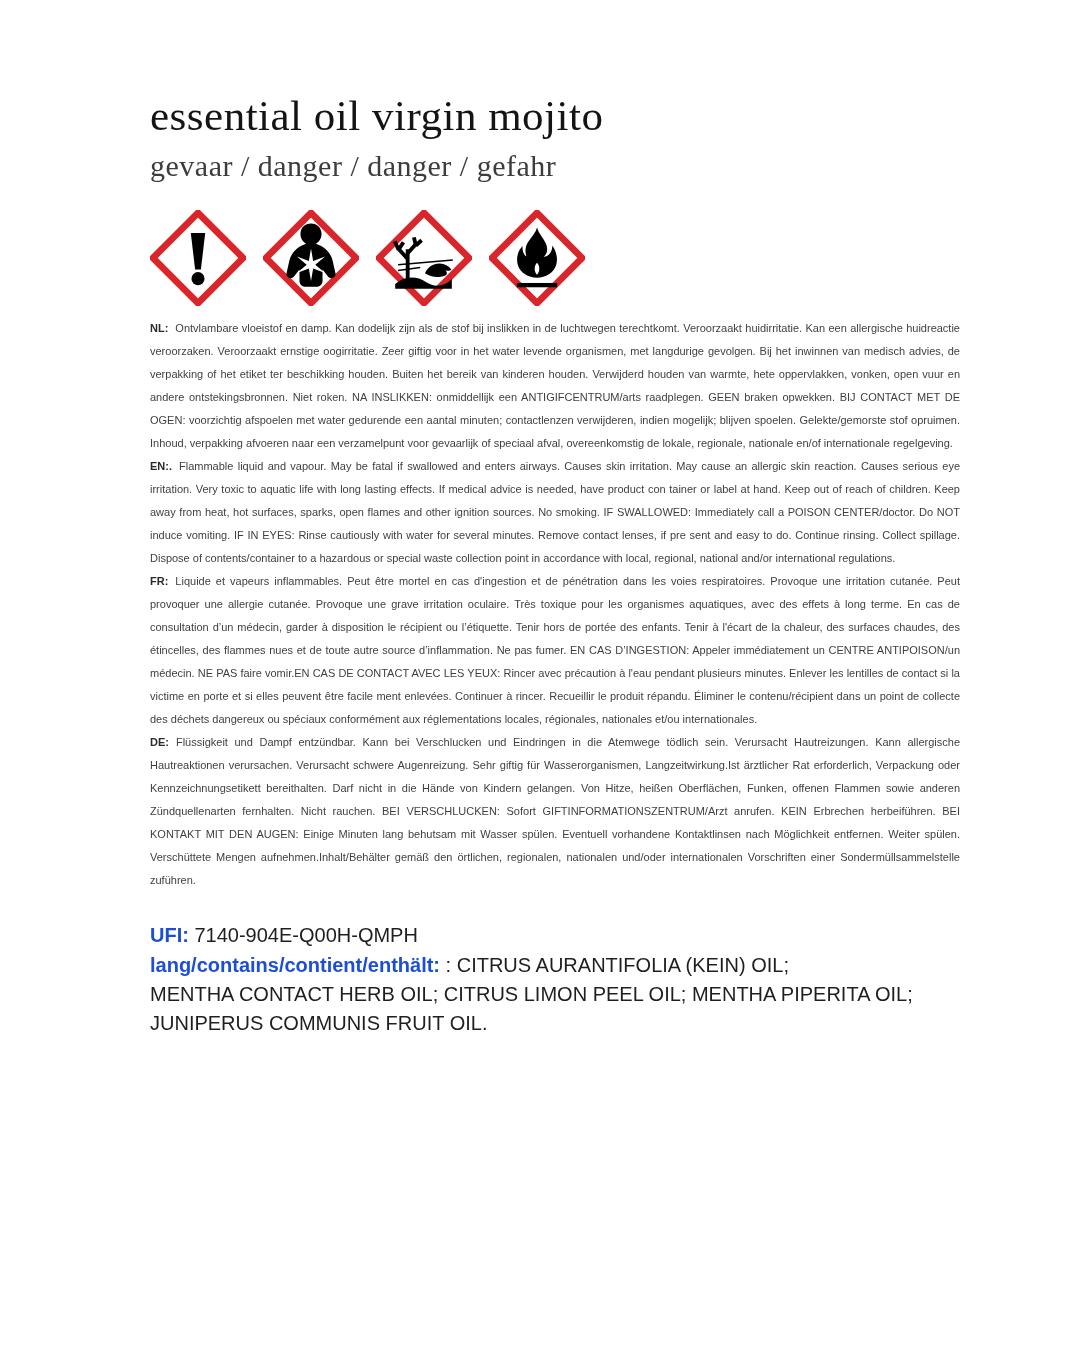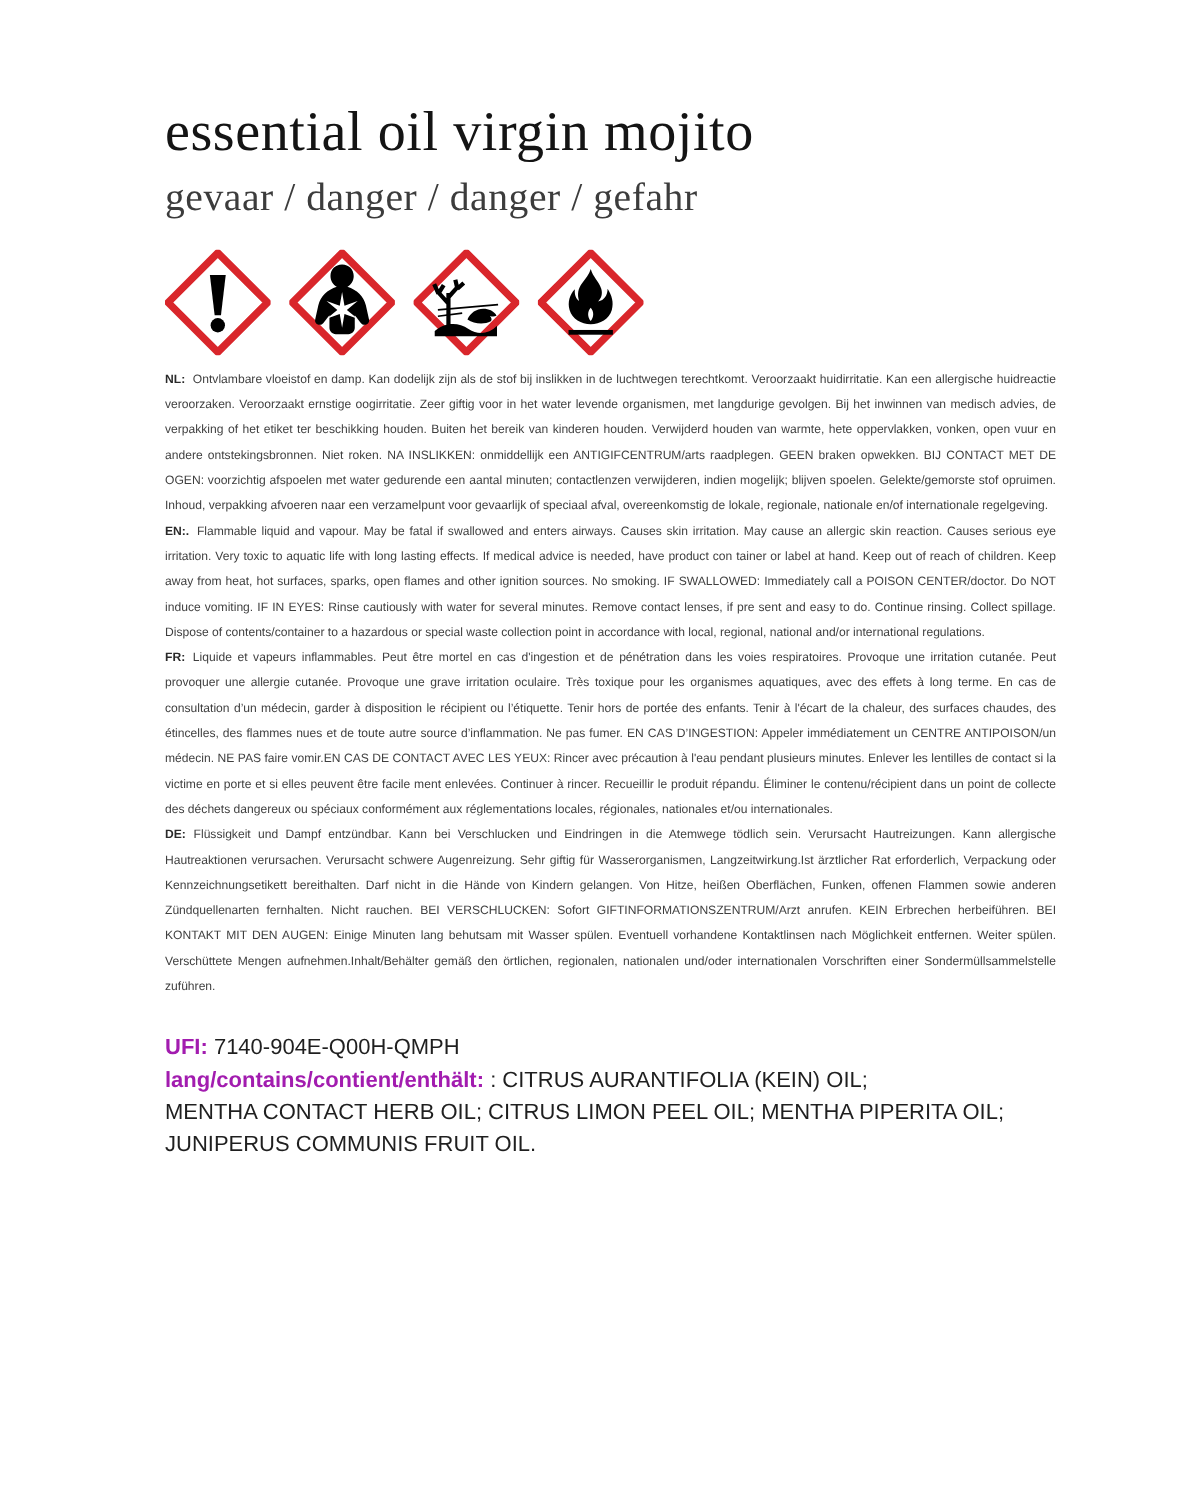--- a/index.html
+++ b/index.html
@@ -15,30 +15,30 @@
   .content {
     position: absolute;
     left: 150px;
     top: 0;
     width: 810px;
   }
   .title {
     margin-top: 92px;
     font-family: "Liberation Serif", serif;
     font-weight: 500;
-    font-size: 51px;
+    font-size: 43px;
     line-height: 1.12;
     color: #141414;
     letter-spacing: 0.5px;
   }
   .subtitle {
     margin-top: 9px;
     font-family: "Liberation Serif", serif;
     font-weight: 400;
-    font-size: 36px;
+    font-size: 30px;
     color: #3c3c3c;
     letter-spacing: 0.5px;
   }
   .picto-row {
     margin-top: 27px;
     display: flex;
     gap: 17px;
   }
   .picto { width: 96px; height: 96px; flex: 0 0 auto; }
   .body-text {
@@ -54,21 +54,21 @@
     font-weight: 700;
     color: #2a2a2a;
     padding-right: 7px;
   }
   .footer {
     margin-top: 29px;
     font-size: 20px;
     line-height: 29px;
     color: #1f1f1f;
   }
-  .b { font-weight: 700; color: #a21caf; }
+  .b { font-weight: 700; color: #1d4ed8; }
   .ufi-line { margin-bottom: 1px; }
 </style>
 </head>
 <body>
 
 <div class="page">
   <div class="content">
 
     <h1 class="title">essential oil virgin mojito</h1>
     <div class="subtitle">gevaar / danger / danger / gefahr</div>

